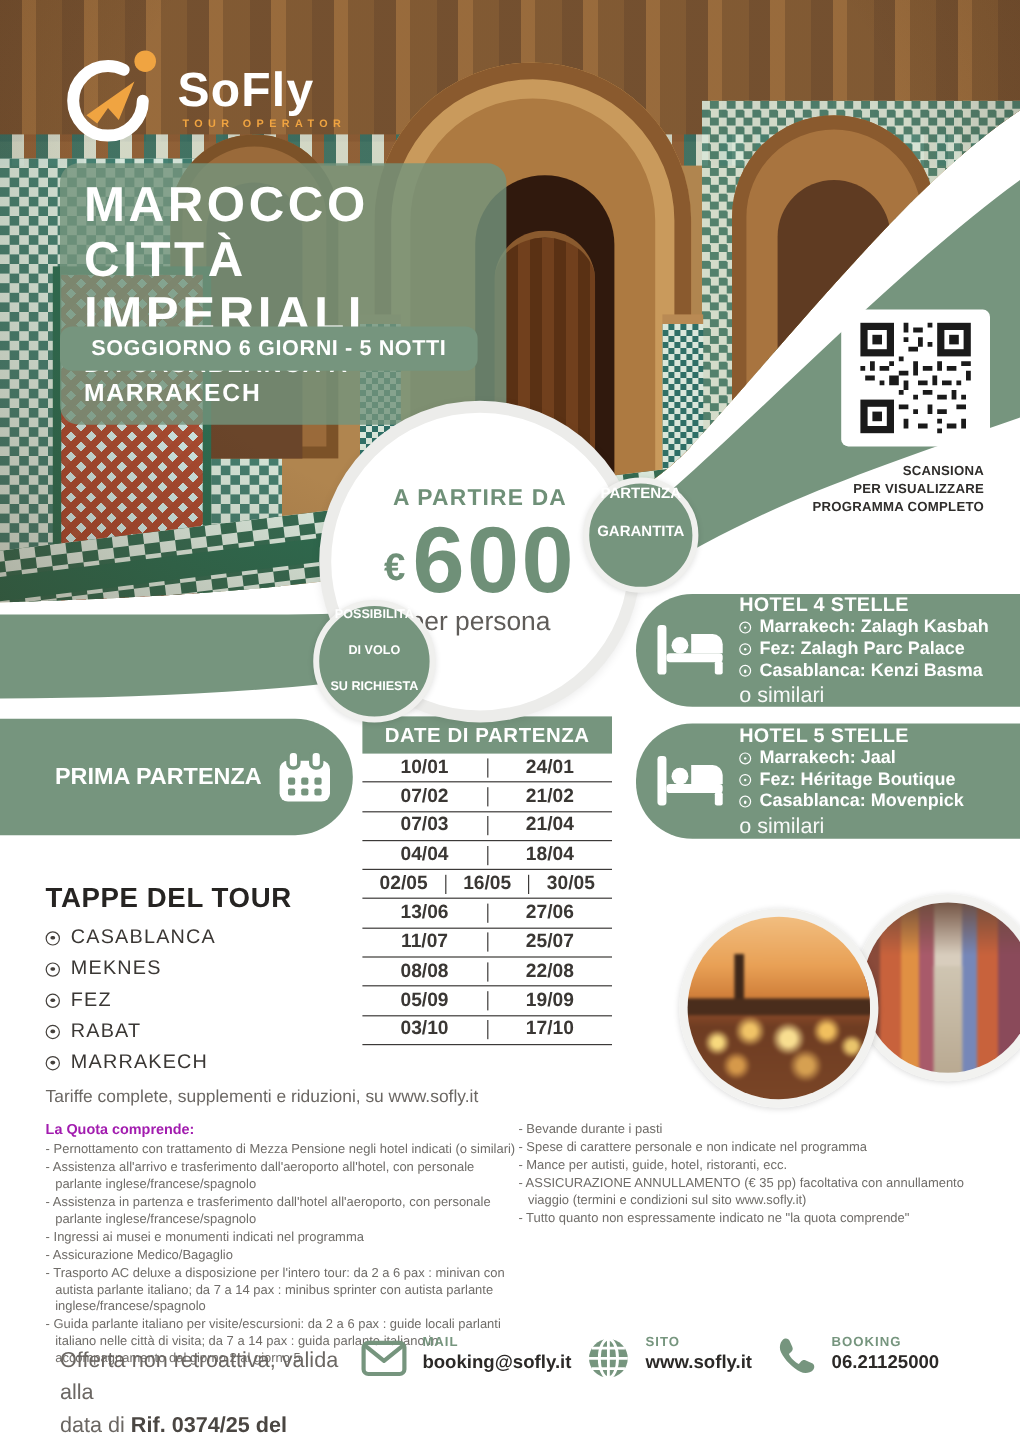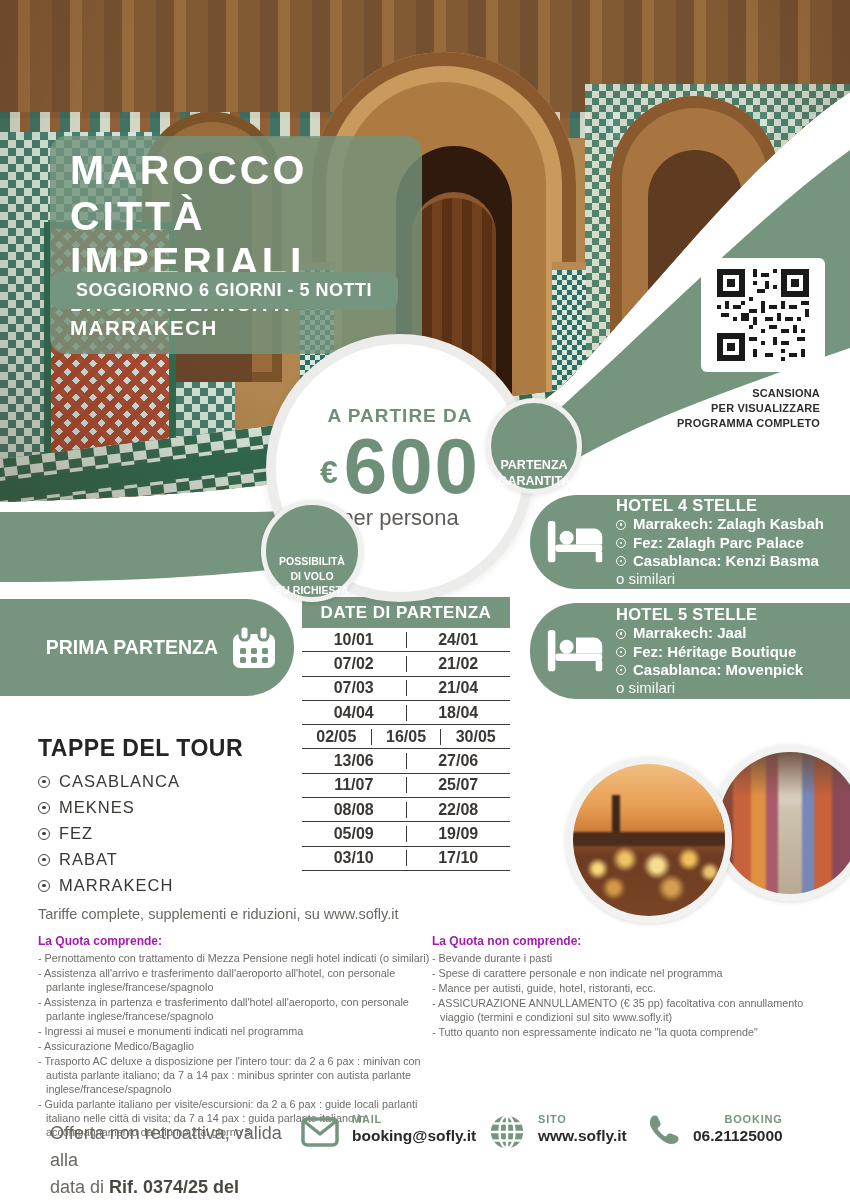--- a/index.html
+++ b/index.html
@@ -69,34 +69,34 @@
   
   .price-circle{position:absolute;left:266px;top:334px;width:248px;height:248px;border-radius:50%;
     background:#fff;border:10px solid #ececea;display:flex;flex-direction:column;align-items:center;
     justify-content:center;z-index:7;box-shadow:0 2px 8px rgba(0,0,0,.08);}
   .p-prefix{font-size:19px;font-weight:700;color:#6f9078;letter-spacing:1px;}
   .p-row{display:flex;align-items:flex-end;margin-top:2px;}
   .p-cur{font-size:32px;font-weight:700;color:#6f9078;margin:0 6px 12px 0;}
   .p-amt{font-size:78px;font-weight:700;color:#6f9078;line-height:.95;letter-spacing:2px;}
   .p-per{font-size:22px;color:#5f5c59;margin-top:2px;}
   .badge{position:absolute;border-radius:50%;background:#76957e;color:#fff;display:flex;flex-direction:column;
-    align-items:center;justify-content:flex-end;text-align:center;font-weight:700;z-index:8;
-    border:5px solid #f0f0ee;box-shadow:0 1px 5px rgba(0,0,0,.12);}
+    align-items:center;justify-content:flex-start;text-align:center;font-weight:700;z-index:8;
+    border:5px solid #f0f0ee;box-shadow:0 1px 5px rgba(0,0,0,.12);gap:16px;}
   .badge-guaranteed{left:486px;top:398px;width:86px;height:86px;font-size:12.5px;line-height:1.3;}
   .badge-flight{left:261px;top:500px;width:92px;height:92px;font-size:10.5px;line-height:1.35;}
 
   
   .hotel{position:absolute;left:530px;width:320px;background:#76957e;border-radius:47px 0 0 47px;
     color:#fff;display:flex;align-items:center;z-index:6;}
   .hotel4{top:495px;height:94px;} .hotel5{top:603px;height:96px;}
   .bed{flex:none;width:60px;margin-left:16px;}
   .h-text{margin-left:10px;line-height:1.22;}
   .h-title{font-size:16.5px;font-weight:700;letter-spacing:.3px;}
   .h-item{display:flex;align-items:center;font-size:15px;font-weight:700;}
-  .h-note{font-size:15px;font-weight:400;opacity:.95;}
+  .h-note{font-size:18px;font-weight:400;opacity:.95;}
   .wb{width:8px;height:8px;border:1.5px solid #fff;border-radius:50%;display:inline-flex;margin-right:7px;flex:none;}
   .wb::after{content:"";width:2.5px;height:2.5px;background:#fff;border-radius:50%;margin:auto;}
 
   
   .prima{position:absolute;left:0;top:599px;width:294px;height:97px;background:#76957e;color:#fff;
     border-radius:0 48px 48px 0;display:flex;align-items:center;justify-content:flex-end;
     padding-right:16px;box-sizing:border-box;z-index:6;}
   .prima-text{text-align:center;line-height:1.35;}
   .prima-l1{font-size:19.5px;font-weight:700;}
   .prima-l2{font-size:19.5px;font-weight:400;}
@@ -146,21 +146,21 @@
   .quota.left{left:38px;width:392px;}
   .quota.right{left:432px;width:396px;}
   .q-title{font-size:12px;font-weight:700;color:#a21caf;margin-bottom:3px;}
   .q-item{font-size:10.8px;color:#6f6c68;line-height:1.3;padding-left:8px;text-indent:-8px;margin-bottom:1px;}
   .q-item::before{content:"- ";}
 
   .offer{position:absolute;left:50px;top:1120px;width:240px;font-size:18px;color:#6b6763;line-height:1.5;z-index:6;}
   .offer b{color:#4a4642;}
 
   .contact{position:absolute;top:1113px;display:flex;gap:12px;align-items:flex-start;z-index:6;}
-  .contact.c1{left:300px;} .contact.c2{left:488px;} .contact.c3{left:645px;text-align:right;}
+  .contact.c1{left:300px;} .contact.c2{left:488px;} .contact.c3{left:645px;}
   .ct-label{font-size:11px;font-weight:700;color:#76957e;letter-spacing:.8px;margin-bottom:2px;}
   .ct-value{font-size:15.5px;font-weight:700;color:#2b2927;}
 </style>
 </head>
 <body>
 
 <div class="page">
 
   <div class="hero">
     <div class="ph-top"></div>
@@ -179,20 +179,31 @@
     <div class="ph-pillar p2"></div>
     <div class="ph-floor"></div>
     <div class="ph-step"></div>
     <div class="ph-shade"></div>
   </div>
 
   <svg class="ribbon" width="850" height="620" viewBox="0 0 850 620">
     <path d="M0 512 L240 512 C400 512 470 482 560 408 C648 330 756 218 850 150 L850 348 C786 370 716 394 660 418 C580 452 520 492 460 528 C380 566 200 582 0 582 Z" fill="#76957e"></path>
   </svg>
 
+  <div class="logo">
+    <svg width="86" height="86" viewBox="0 0 86 86">
+      <circle cx="42" cy="46" r="29" fill="none" stroke="#ffffff" stroke-width="10" stroke-linecap="round" stroke-dasharray="150 32.2"></circle>
+      <circle cx="73" cy="13" r="9" fill="#f0a441"></circle>
+      <path d="M24 58 L64 30 L51 62 L42 52 L33 65 Z" fill="#f0a441"></path>
+    </svg>
+    <div class="logo-text">
+      <div class="logo-name">SoFly</div>
+      <div class="logo-tag">tour operator</div>
+    </div>
+  </div>
 
   <div class="title-box">
     <div class="t1">MAROCCO</div>
     <div class="t1">CITTÀ IMPERIALI</div>
     <div class="t2">DA CASABLANCA A MARRAKECH</div>
   </div>
   <div class="duration">SOGGIORNO 6 GIORNI - 5 NOTTI</div>
 
   <div class="qr-box">
     <svg width="100" height="100" viewBox="0 0 50 50">
@@ -396,21 +407,20 @@
     <div class="q-item">Pernottamento con trattamento di Mezza Pensione negli hotel indicati (o similari)</div>
     <div class="q-item">Assistenza all'arrivo e trasferimento dall'aeroporto all'hotel, con personale parlante inglese/francese/spagnolo</div>
     <div class="q-item">Assistenza in partenza e trasferimento dall'hotel all'aeroporto, con personale parlante inglese/francese/spagnolo</div>
     <div class="q-item">Ingressi ai musei e monumenti indicati nel programma</div>
     <div class="q-item">Assicurazione Medico/Bagaglio</div>
     <div class="q-item">Trasporto AC deluxe a disposizione per l'intero tour: da 2 a 6 pax : minivan con autista parlante italiano; da 7 a 14 pax : minibus sprinter con autista parlante inglese/francese/spagnolo</div>
     <div class="q-item">Guida parlante italiano per visite/escursioni: da 2 a 6 pax : guide locali parlanti italiano nelle città di visita; da 7 a 14 pax : guida parlante italiano in accompagnamento dal giorno 2 al giorno 5</div>
   </div>
 
   <div class="quota right">
-    <div class="q-title">La Quota non comprende:</div>
     <div class="q-item">Bevande durante i pasti</div>
     <div class="q-item">Spese di carattere personale e non indicate nel programma</div>
     <div class="q-item">Mance per autisti, guide, hotel, ristoranti, ecc.</div>
     <div class="q-item">ASSICURAZIONE ANNULLAMENTO (€ 35 pp) facoltativa con annullamento viaggio (termini e condizioni sul sito www.sofly.it)</div>
     <div class="q-item">Tutto quanto non espressamente indicato ne "la quota comprende"</div>
   </div>
 
   <div class="offer">
     <span>Offerta non retroattiva, valida alla</span><br>
     <span>data di </span><b>Rif. 0374/25 del 16/12/25</b>

